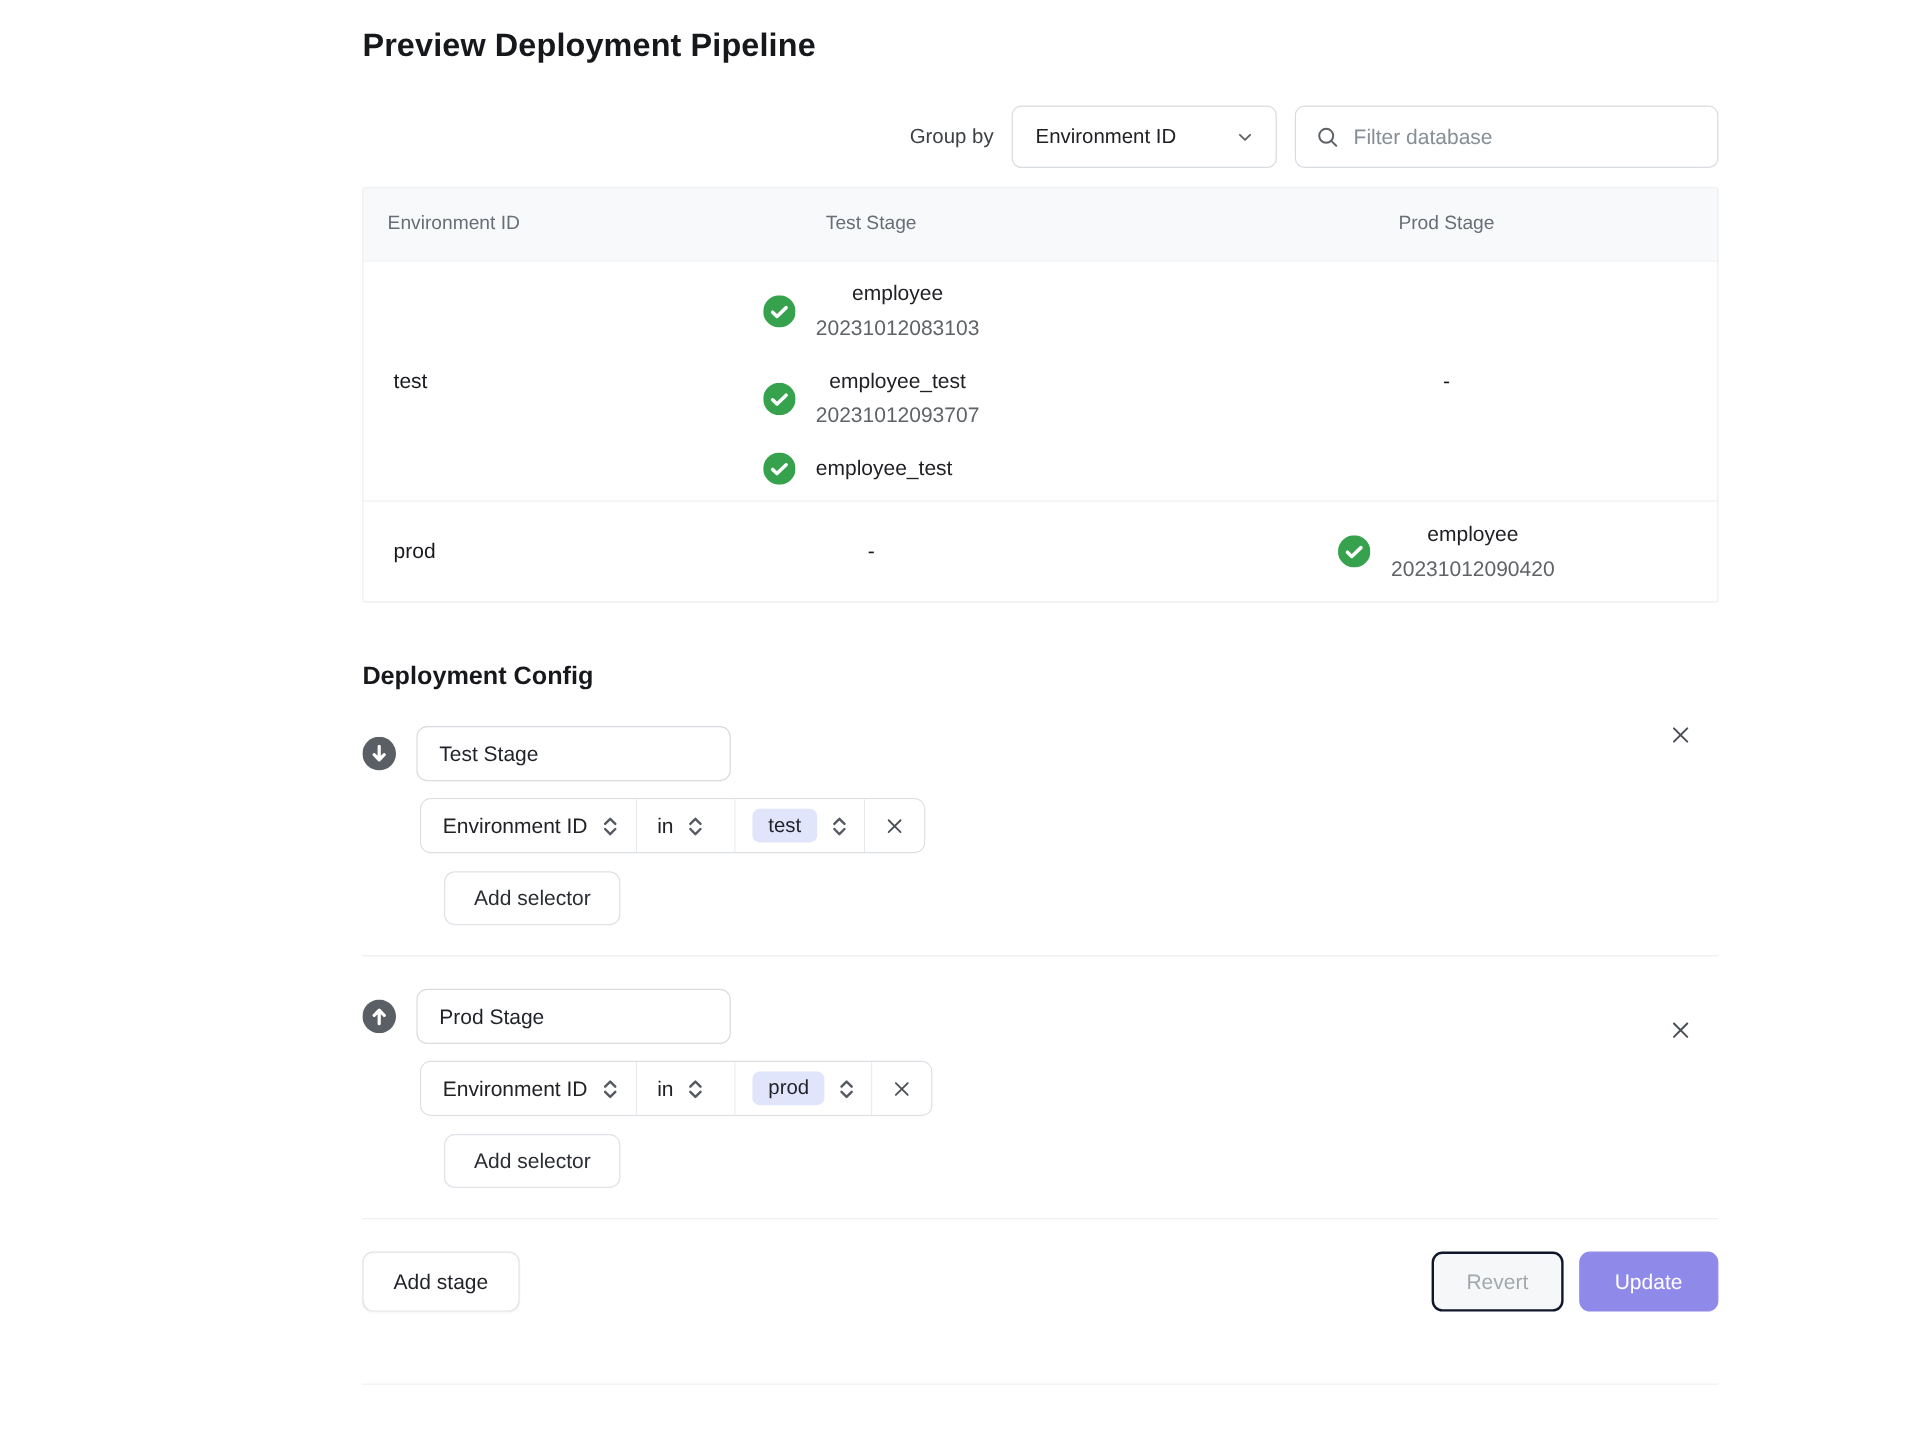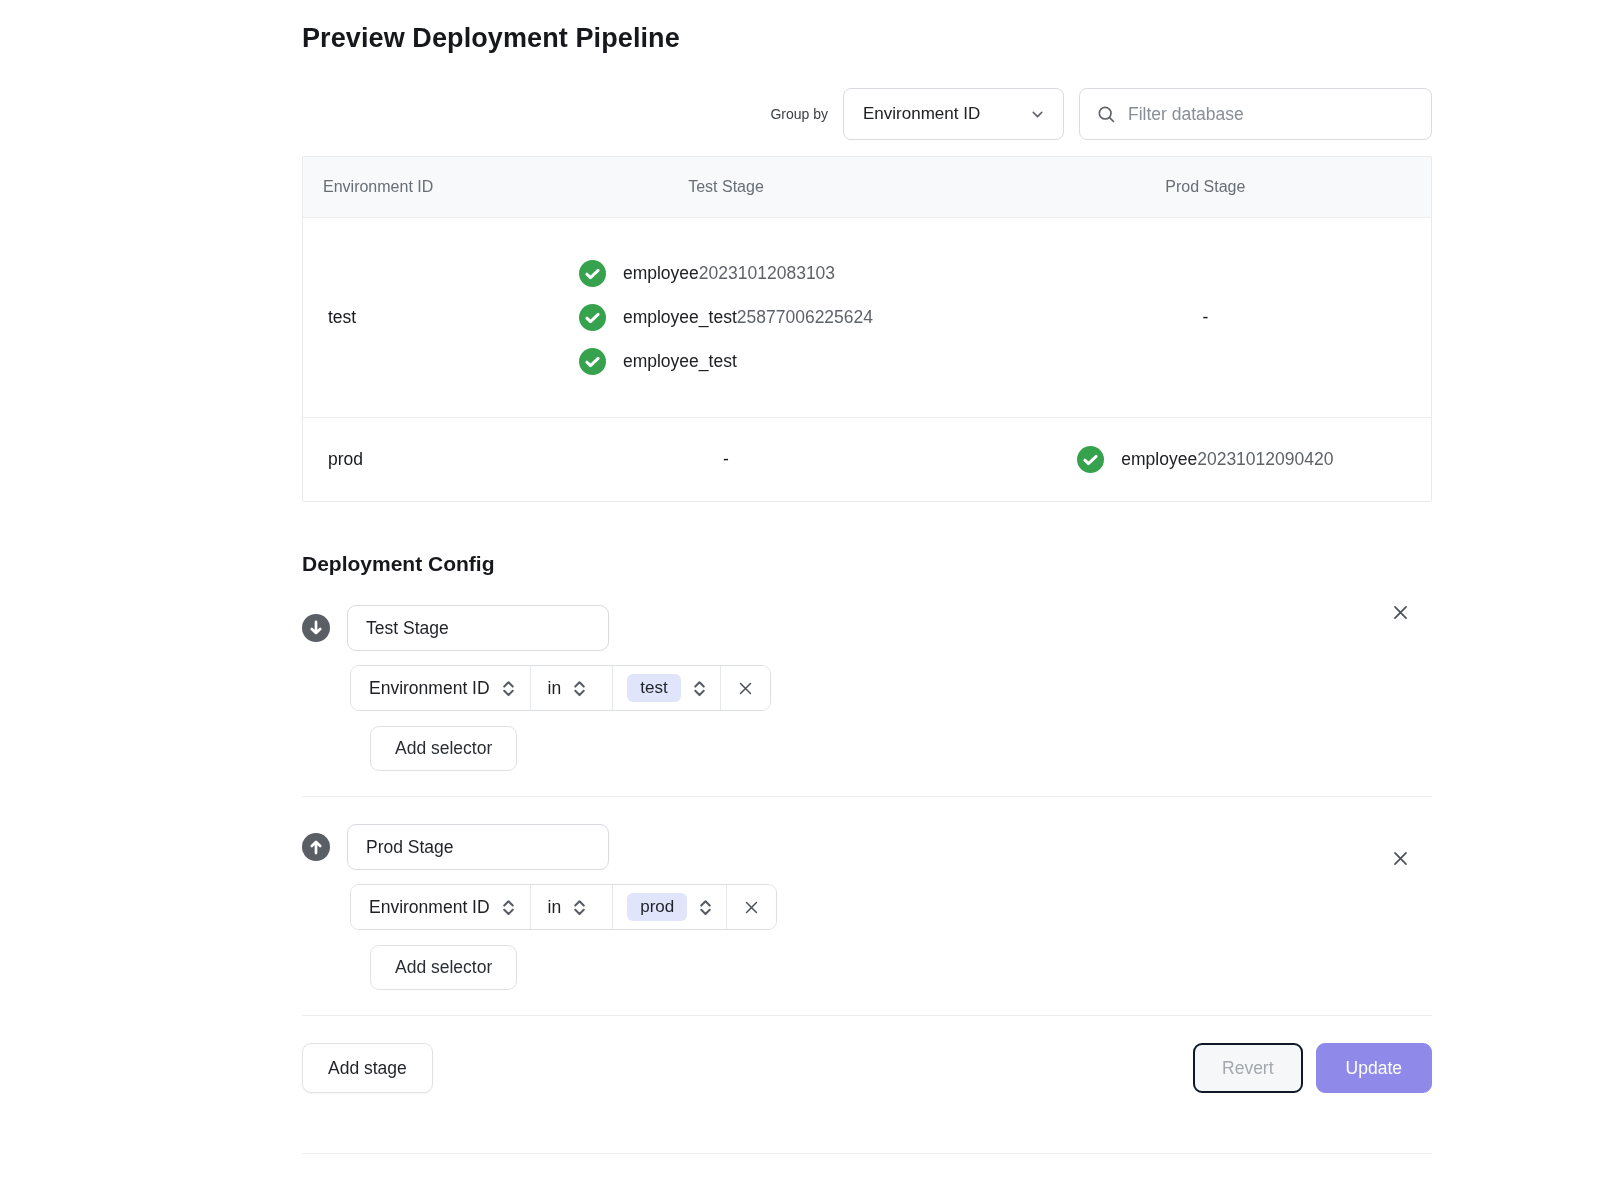--- a/index.html
+++ b/index.html
@@ -16,21 +16,21 @@
     padding-top:23px;
     font-size:27px; font-weight:700; color:#16181b;
     letter-spacing:.1px;
   }
 
   
   .controls {
     margin-top:34px; height:52px;
     display:flex; justify-content:flex-end; align-items:center; gap:15px;
   }
-  .group-by-label { font-size:14px; color:#3c4043; }
+  .group-by-label { font-size:17px; color:#3c4043; }
   .dropdown {
     width:221px; height:52px;
     border:1px solid #d8dbdf; border-radius:8px; background:#fff;
     display:flex; align-items:center; justify-content:space-between;
     padding:0 17px 0 19px; cursor:pointer;
   }
   .dropdown-value { font-size:17px; color:#202124; }
   .filter-box {
     width:353px; height:52px;
     border:1px solid #d8dbdf; border-radius:8px; background:#fff;
@@ -58,21 +58,21 @@
   .th { padding-left:20px; }
   .th.center, .cell.center { text-align:center; padding-left:0; }
   .t-row { border-top:1px solid #eceef0; background:#fff; }
   .t-row.row-test { min-height:200px; }
   .t-row.row-prod { min-height:84px; }
   .cell.env { padding-left:25px; font-size:17.5px; color:#17191c; }
   .cell.dash { font-size:17.5px; color:#17191c; }
   .stage-cell { display:flex; justify-content:center; }
   .deploy-list { display:flex; flex-direction:column; gap:15px; }
   .deploy-item { display:flex; align-items:center; gap:17px; }
-  .deploy-text { display:flex; flex-direction:row; line-height:29px;align-items:center; }
+  .deploy-text { display:flex; flex-direction:column; line-height:29px;align-items:center; }
   .deploy-name { font-size:17.5px; color:#202124; }
   .deploy-ts { font-size:17.5px; color:#5f6368; }
   .deploy-ts:empty { display:none; }
   .check-badge { width:27px; height:27px; flex:0 0 27px; display:block; }
 
   
   .section-title {
     margin-top:50px;
     font-size:21px; font-weight:700; color:#16181b;
   }
@@ -213,21 +213,21 @@
               <span class="deploy-name">employee</span>
               <span class="deploy-ts">20231012083103</span>
             </span>
           </div>
           <div class="deploy-item">
             <svg class="check-badge" viewBox="0 0 24 24">
                 <use href="#icon-check"></use>
               </svg>
             <span class="deploy-text">
               <span class="deploy-name">employee_test</span>
-              <span class="deploy-ts">25877006225624</span>
+              <span class="deploy-ts">20231012093707</span>
             </span>
           </div>
           <div class="deploy-item">
             <svg class="check-badge" viewBox="0 0 24 24">
                 <use href="#icon-check"></use>
               </svg>
             <span class="deploy-text">
               <span class="deploy-name">employee_test</span>
 
             </span>

